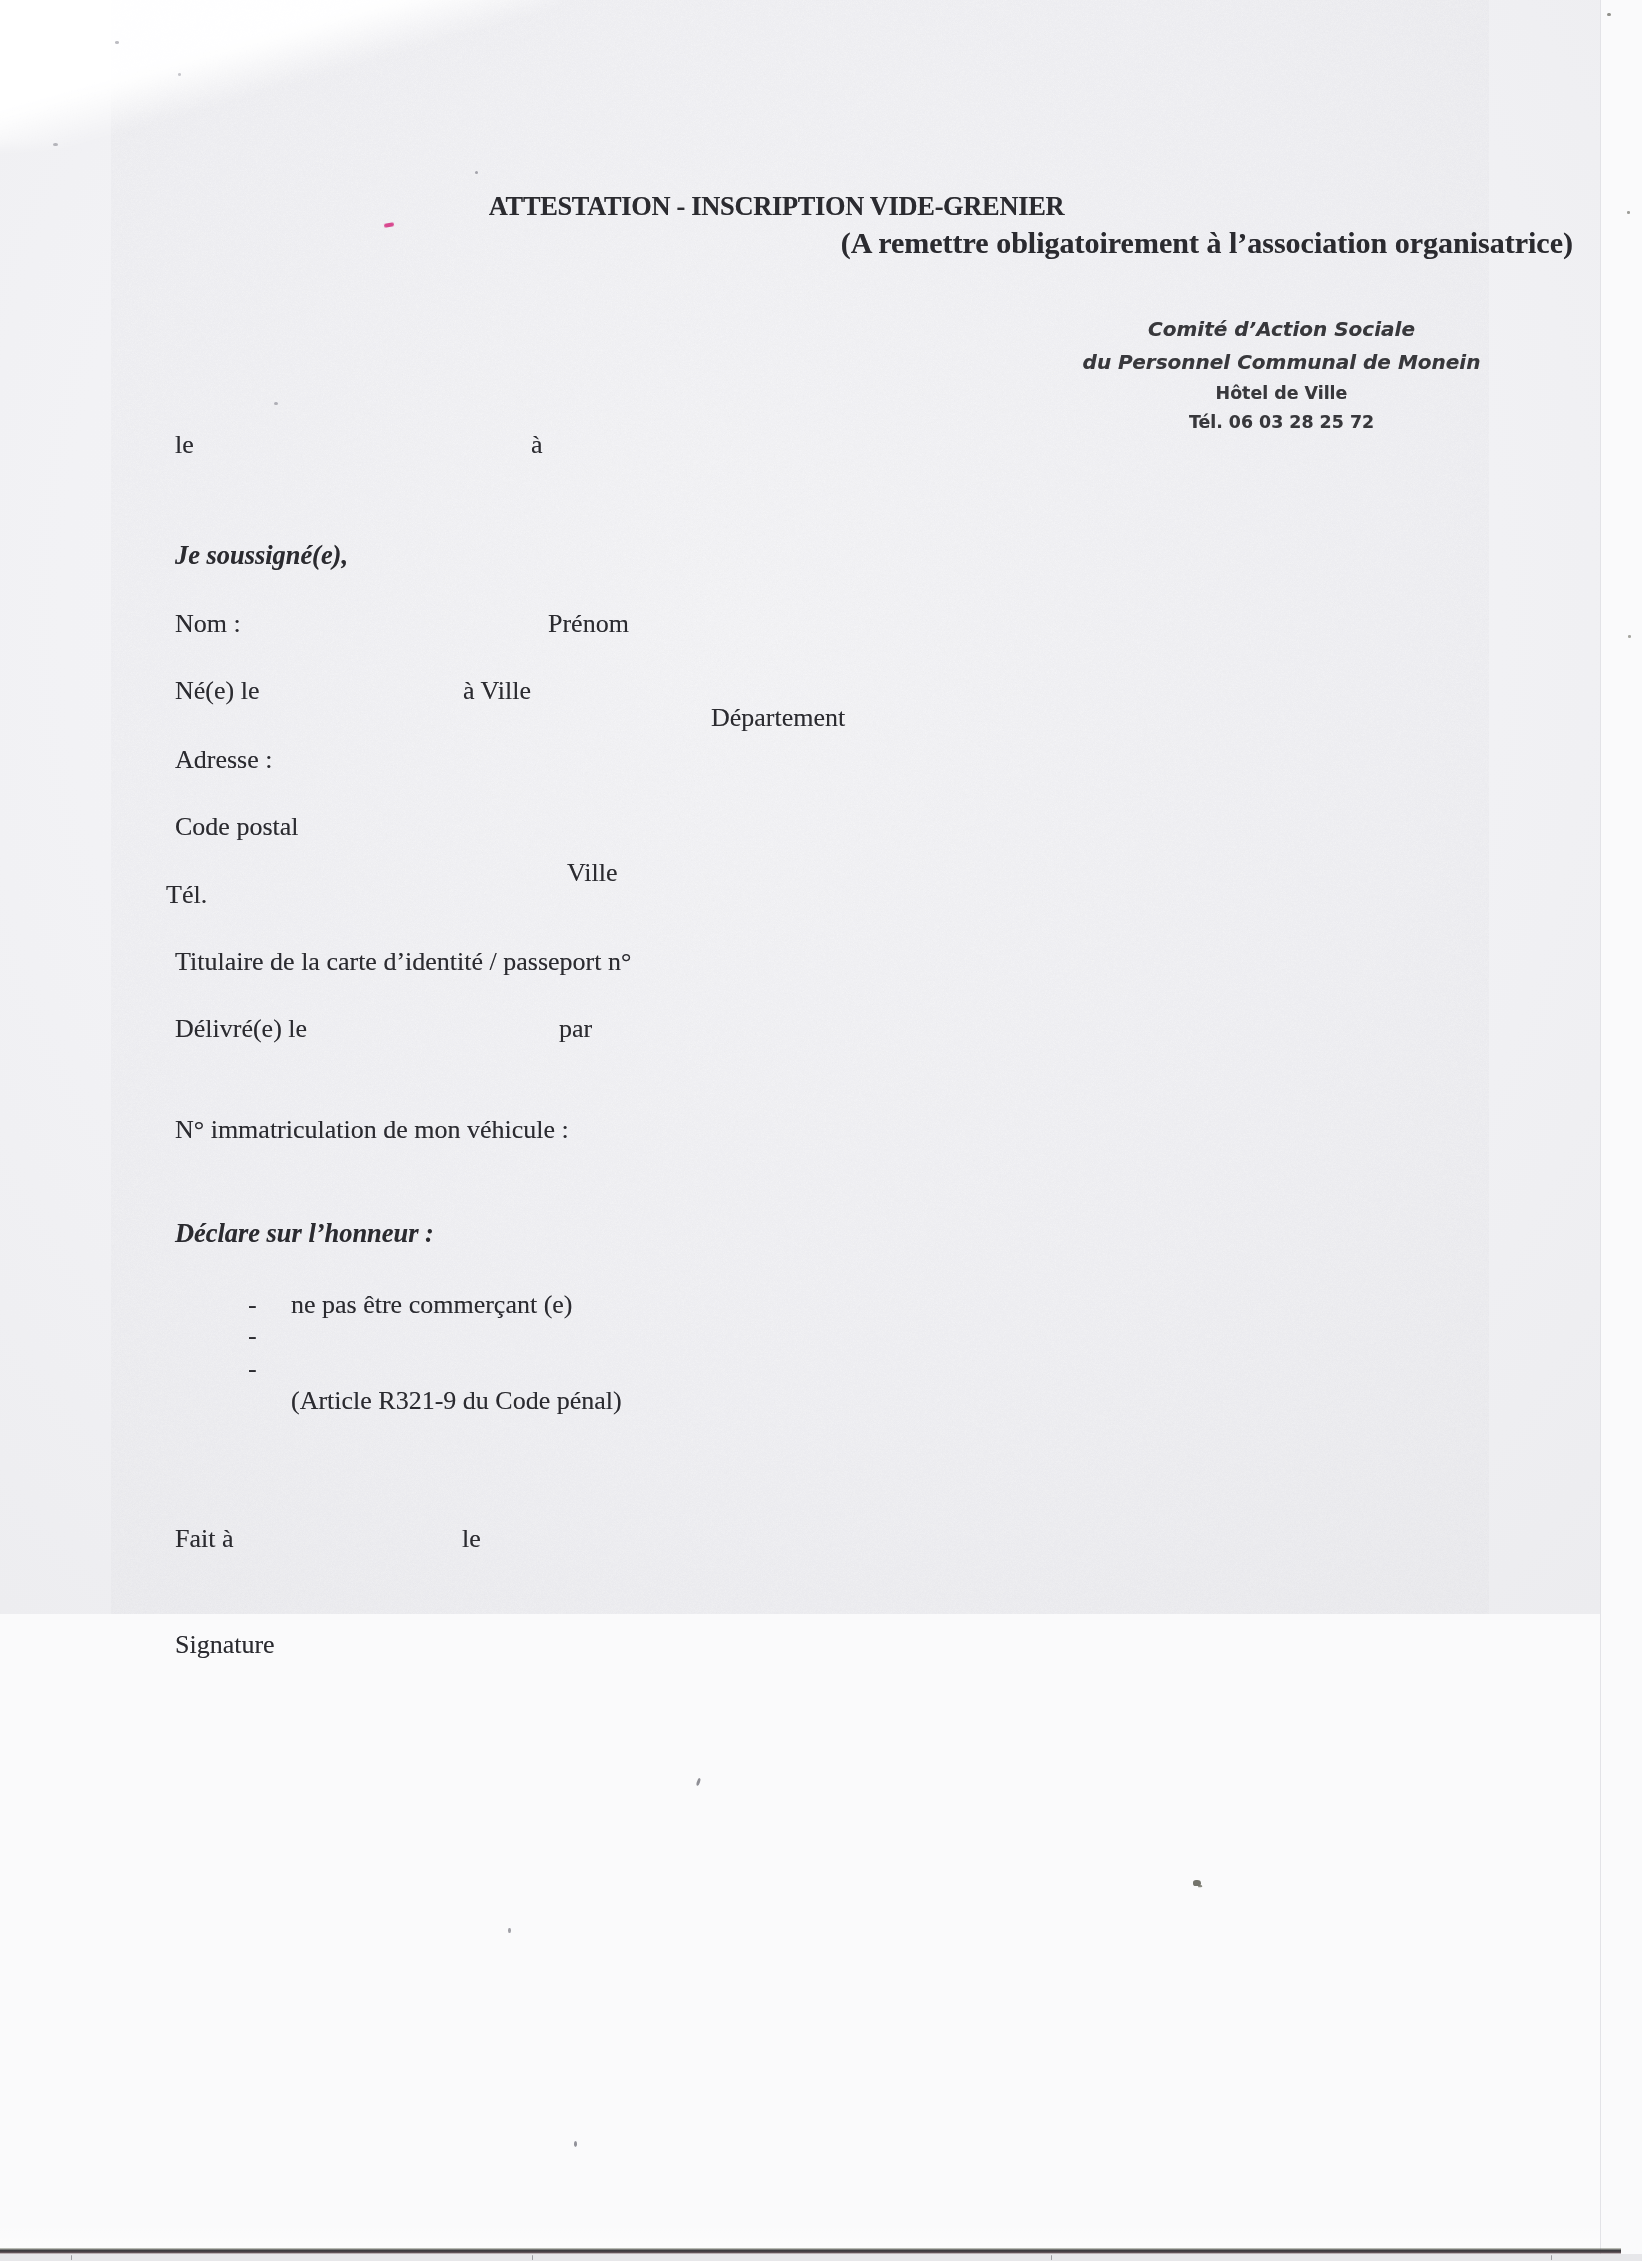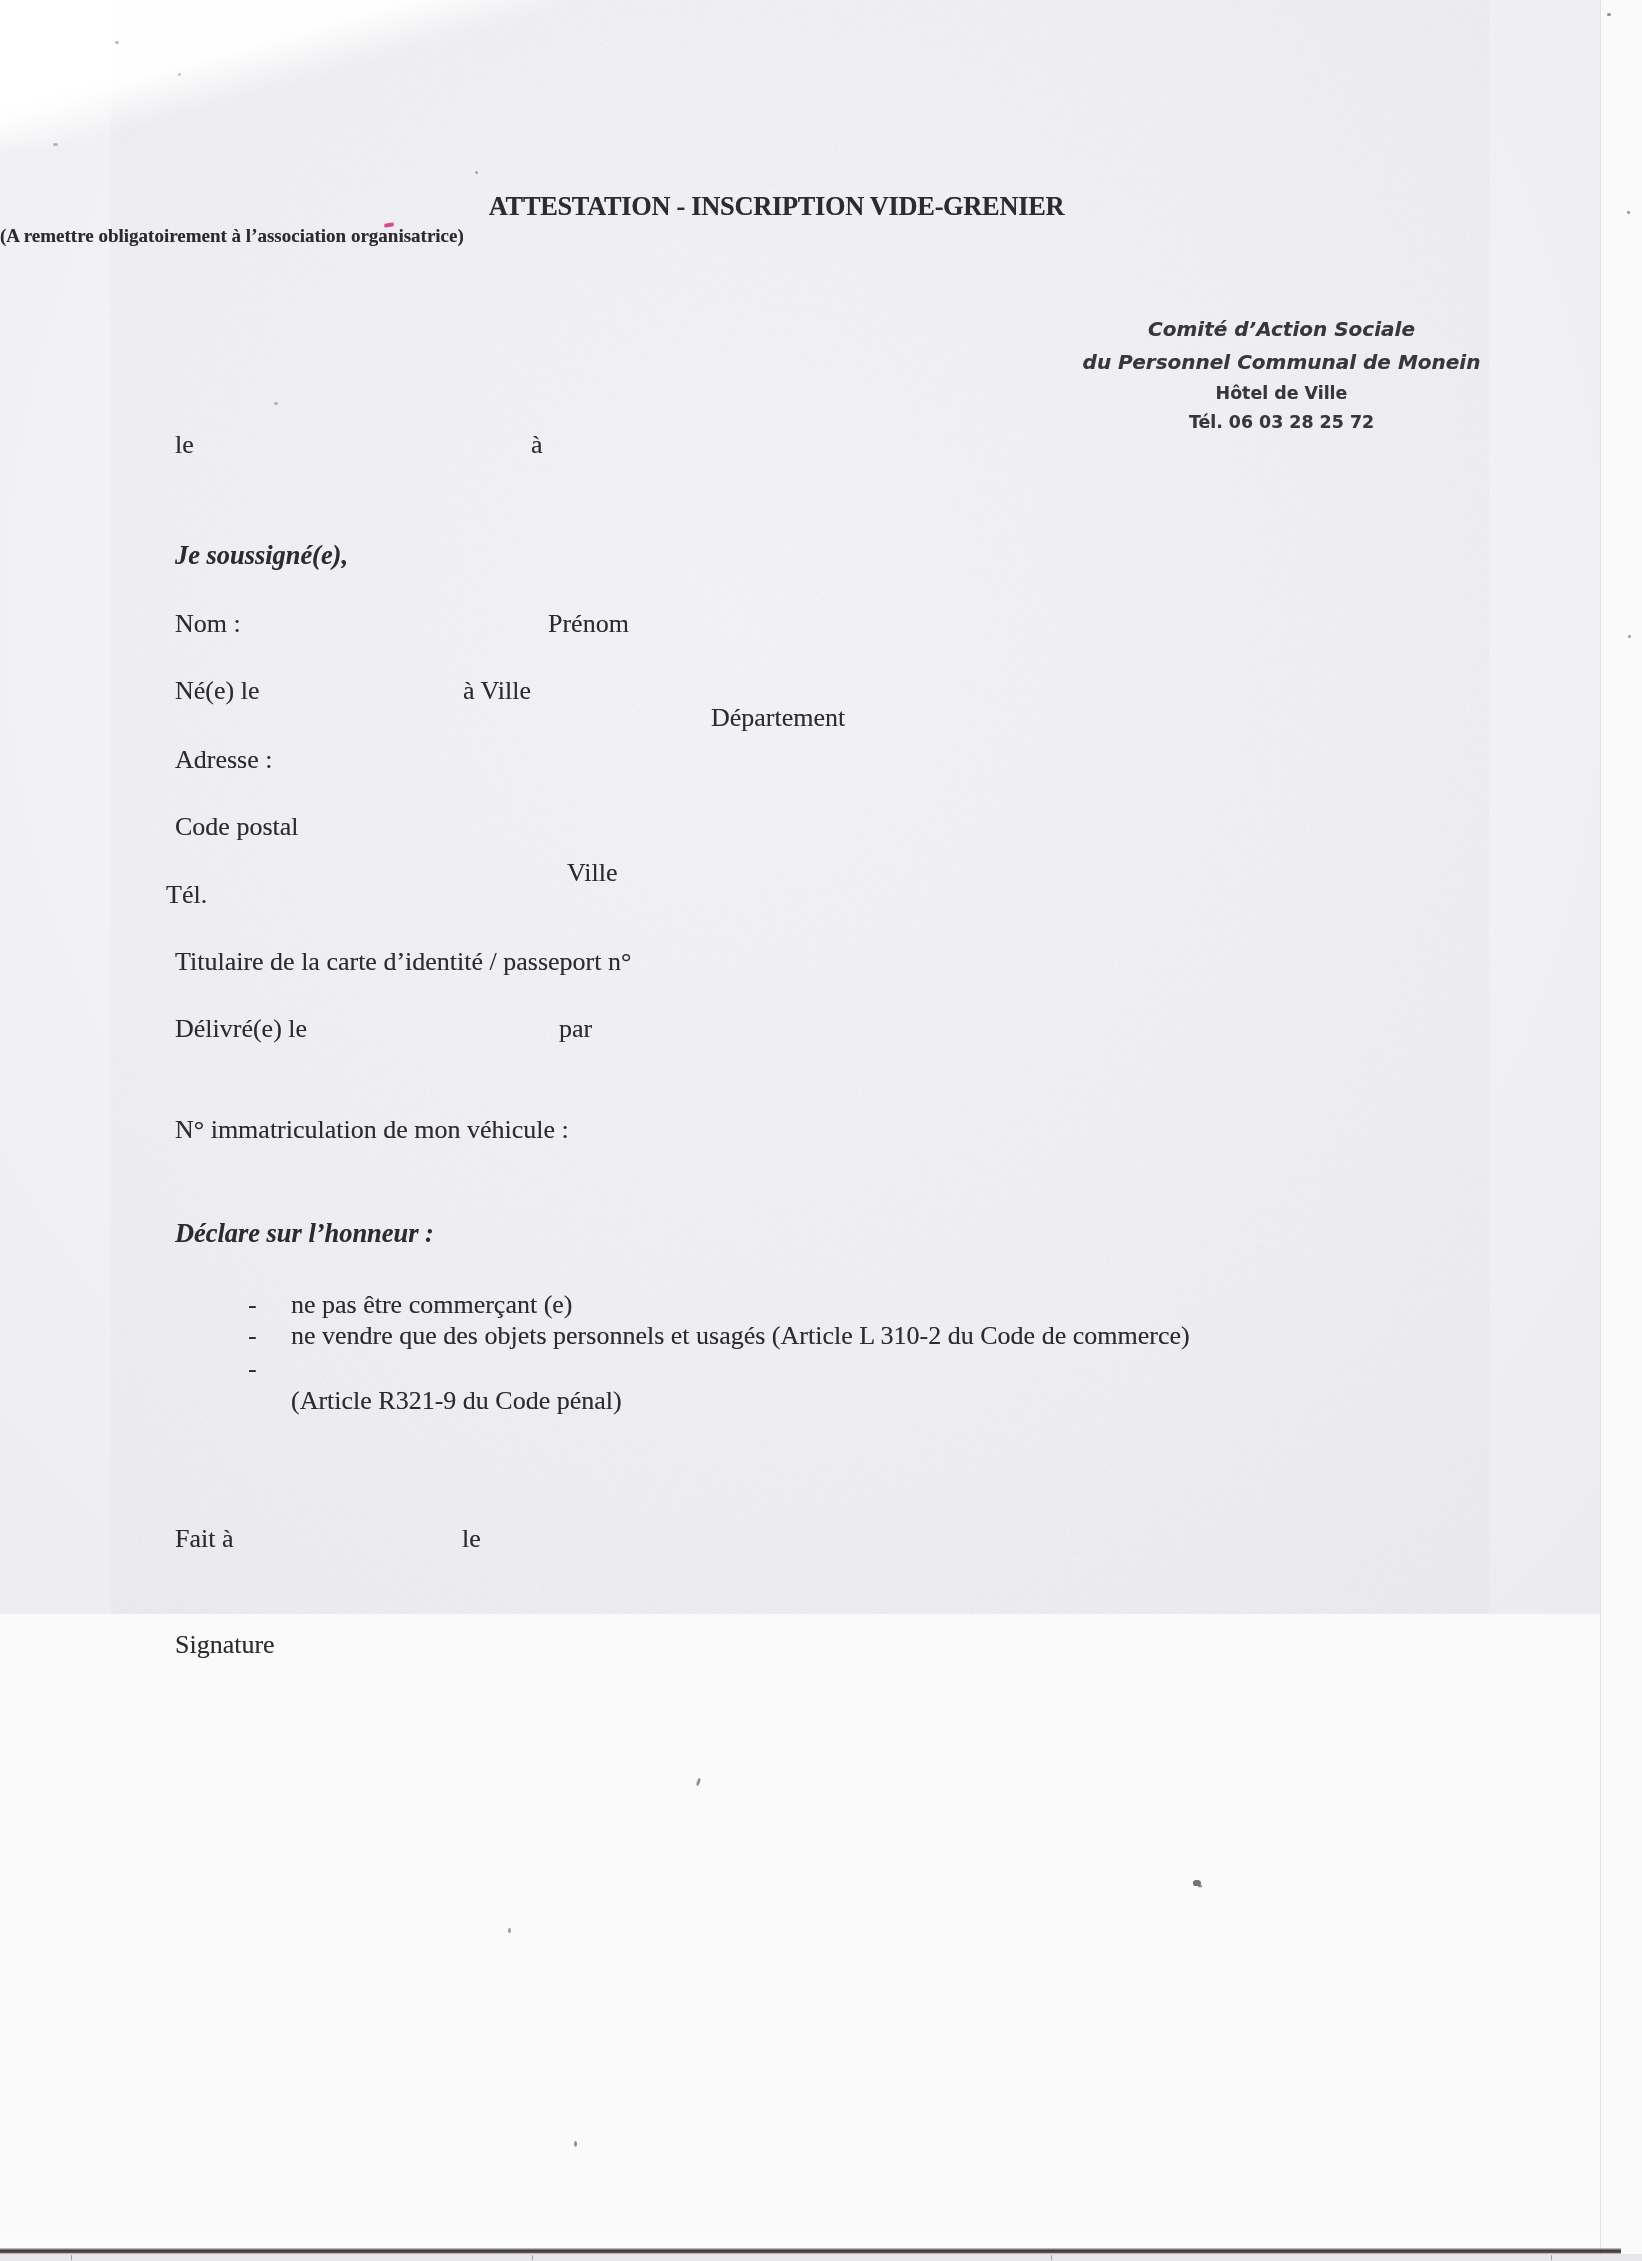--- a/index.html
+++ b/index.html
@@ -39,21 +39,21 @@
     position: absolute;
     color: #2b2b30;
     font-size: 26px; line-height: 1.18;
     white-space: nowrap;
     text-shadow: 0 0 0.6px rgba(43,43,50,.40);
   }
   .b  { font-weight: bold; }
   .bi { font-weight: bold; font-style: italic; }
 
   .t-title    { left: 0; top: 191px; width: 1553px; text-align: center; font-size: 26.4px; letter-spacing: -0.3px; }
-  .t-subtitle { left: 0; top: 225px; width: 1553px; text-align: left; font-size: 19px; }
+  .t-subtitle { left: 0; top: 225px; width: 1553px; text-align: right; font-size: 30px; padding-left: 20px; }
 
   .org {
     position: absolute; left: 1069px; top: 313px; width: 425px;
     text-align: center; color: #38383c;
     font-family: "DejaVu Sans", sans-serif;
     text-shadow: 0 0 0.6px rgba(56,56,60,.35);
   }
   .org .o1, .org .o2 { font-size: 20px; font-weight: bold; font-style: italic; line-height: 33px; }
   .org .o3, .org .o4 { font-size: 17.4px; font-weight: bold; line-height: 29px; }
 
@@ -158,21 +158,20 @@
   <div class="txt l-delivre">Délivré(e) le</div>
   <div class="txt l-par">par</div>
   <div class="txt l-immat">N° immatriculation de mon véhicule :</div>
 
   <div class="txt bi l-declare">Déclare sur l’honneur :</div>
 
   <div class="txt dash row1">-</div>
   <div class="txt item row1">ne pas être commerçant (e)</div>
 
   <div class="txt dash row2">-</div>
-  <div class="txt item row2">ne vendre que des objets personnels et usagés (Article L 310-2 du Code de commerce)</div>
 
   <div class="txt dash row3">-</div>
 
   <div class="txt item row4">(Article R321-9 du Code pénal)</div>
 
   <div class="txt l-faita">Fait à</div>
   <div class="txt l-faitle">le</div>
   <div class="txt l-signature">Signature</div>
 
   <div class="pink-dash"></div>

